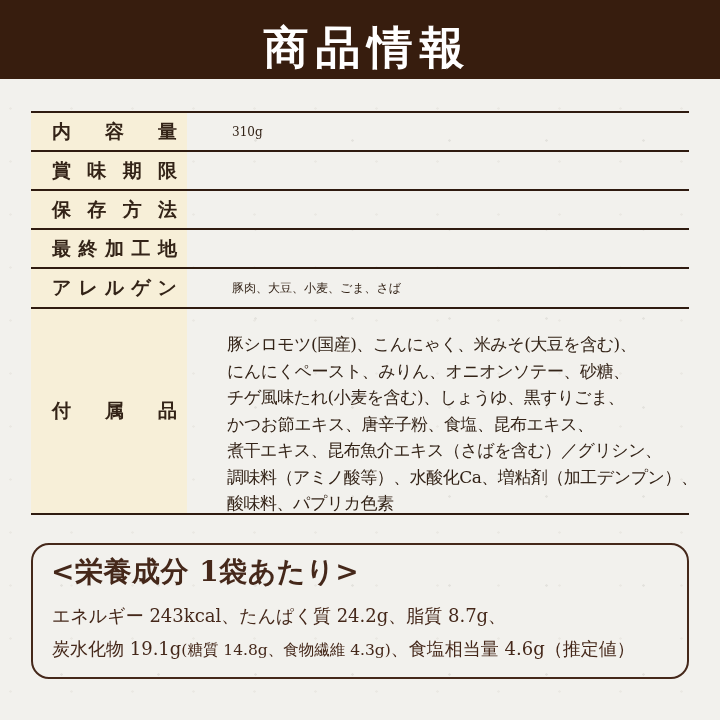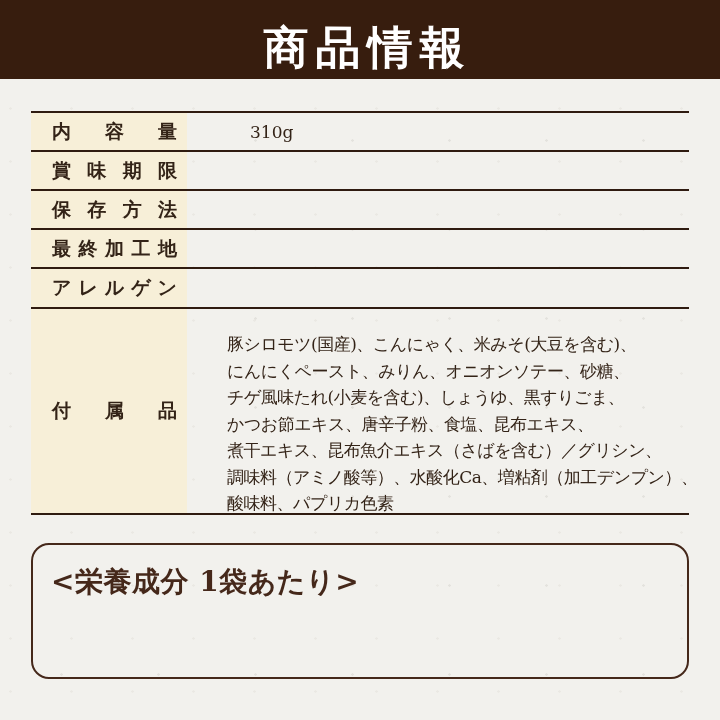--- a/index.html
+++ b/index.html
@@ -55,43 +55,43 @@
   .spec-label{
     width:156px;box-sizing:border-box;
     background:var(--label-bg,#f7efd8);
     padding:0 10px 0 21px;
     display:flex;justify-content:space-between;align-items:center;
     font-size:19px;font-weight:600;
     color:var(--table-text,#332317);
   }
   .spec-value{
     flex:1;box-sizing:border-box;
-    padding-left:63px;
+    padding-left:45px;
     display:flex;align-items:center;
-    font-size:17px;
+    font-size:12px;
     color:var(--table-text,#332317);
     white-space:nowrap;
     overflow:hidden;
   }
   .spec-value--multiline{
     display:block;
     padding:22px 0 0 40px;
     font-size:17px;
     letter-spacing:-0.5px;
     line-height:26.5px;
     white-space:pre;
   }
   
   .nutrition-box{
     margin:28px 0 0 31px;
     width:658px;height:136px;
     box-sizing:border-box;
     border:2px solid var(--accent-text,#45281a);
     border-radius:18px;
-    padding:21px 16px 0 18px;
+    padding:11px 16px 0 18px;
     overflow:hidden;
   }
   .nutrition-title{
     margin:0;
     font-size:28px;line-height:1.15;
     font-weight:700;
     letter-spacing:0.5px;
     color:var(--accent-text,#45281a);
   }
   .nutrition-body{
@@ -151,20 +151,21 @@
     </div>
 
     <div class="spec-row">
       <div class="spec-label">
           <span>ア</span>
           <span>レ</span>
           <span>ル</span>
           <span>ゲ</span>
           <span>ン</span>
         </div>
+      <div class="spec-value">豚肉、大豆、小麦、ごま、さば</div>
     </div>
 
     <div class="spec-row">
       <div class="spec-label">
           <span>付</span>
           <span>属</span>
           <span>品</span>
         </div>
       <div class="spec-value spec-value--multiline">豚シロモツ(国産)、こんにゃく、米みそ(大豆を含む)、
 にんにくペースト、みりん、オニオンソテー、砂糖、
@@ -172,15 +173,16 @@
 かつお節エキス、唐辛子粉、食塩、昆布エキス、
 煮干エキス、昆布魚介エキス（さばを含む）／グリシン、
 調味料（アミノ酸等）、水酸化Ca、増粘剤（加工デンプン）、
 酸味料、パプリカ色素</div>
     </div>
 
   </div>
 
   <section class="nutrition-box">
     <h2 class="nutrition-title">&lt;栄養成分 1袋あたり&gt;</h2>
+    <p class="nutrition-body"><span>エネルギー 243kcal、たんぱく質 24.2g、脂質 8.7g、</span><br><span>炭水化物 19.1g</span><span class="small">(糖質 14.8g、食物繊維 4.3g)</span><span>、食塩相当量 4.6g（推定値）</span></p>
   </section>
 
 </div>
 
 </body></html>

